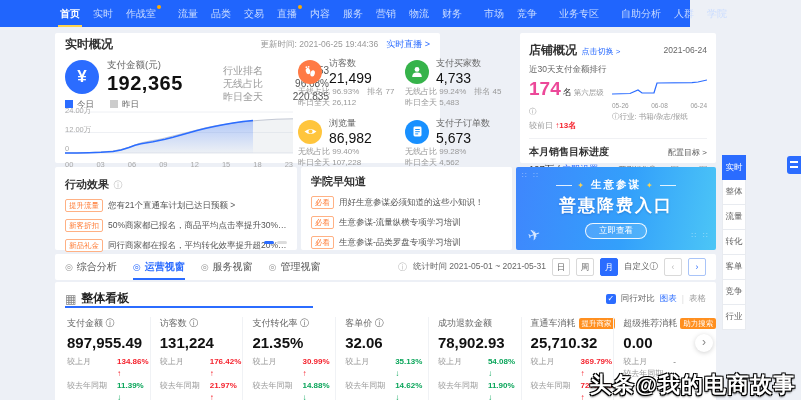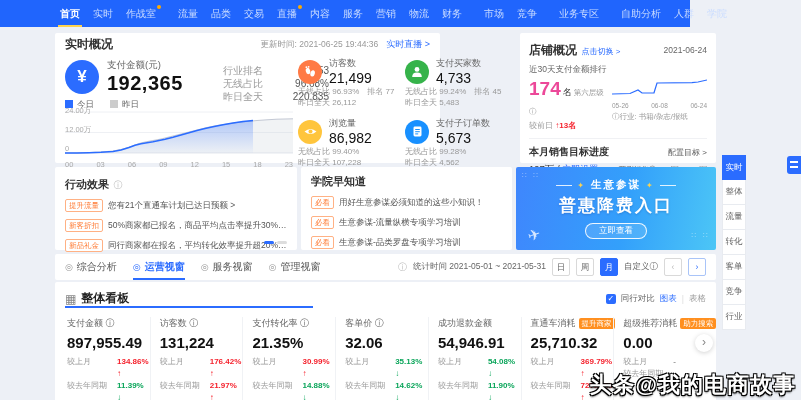--- a/index.html
+++ b/index.html
@@ -537,21 +537,21 @@
           </div>
         <div class="krow">
             <span class="kk">较去年同期</span>
             <span class="kv" style="color: rgb(10, 165, 90);">14.62% ↓</span>
           </div>
       </div>
       <div class="kcol">
         <div class="klabel">
             <span>成功退款金额</span>
           </div>
-        <div class="kvalue">54,946.91</div>
+        <div class="kvalue">78,902.93</div>
         <div class="krow">
             <span class="kk">较上月</span>
             <span class="kv" style="color: rgb(10, 165, 90);">54.08% ↓</span>
           </div>
         <div class="krow">
             <span class="kk">较去年同期</span>
             <span class="kv" style="color: rgb(10, 165, 90);">11.90% ↓</span>
           </div>
       </div>
       <div class="kcol">

